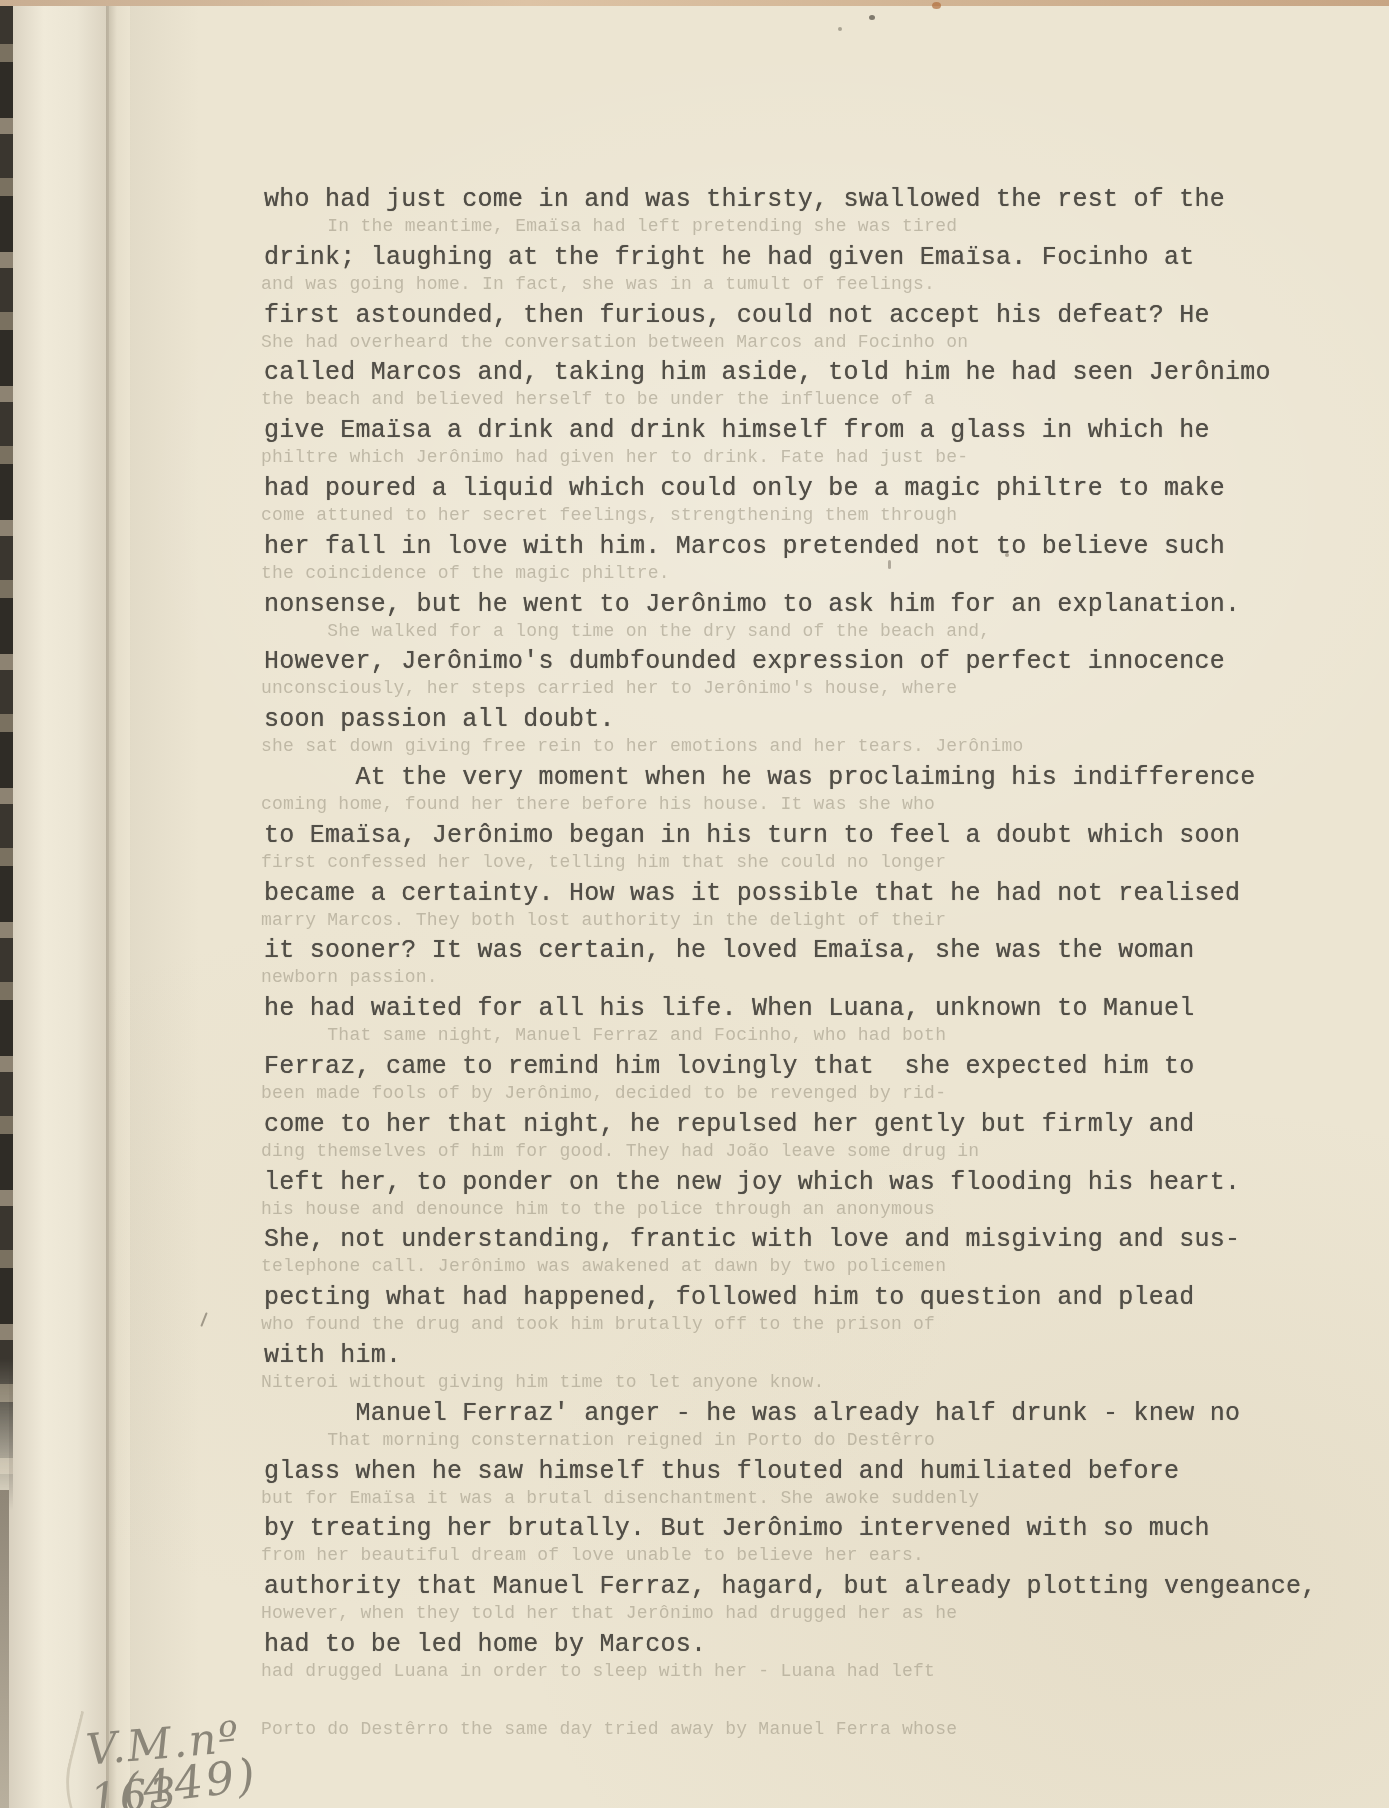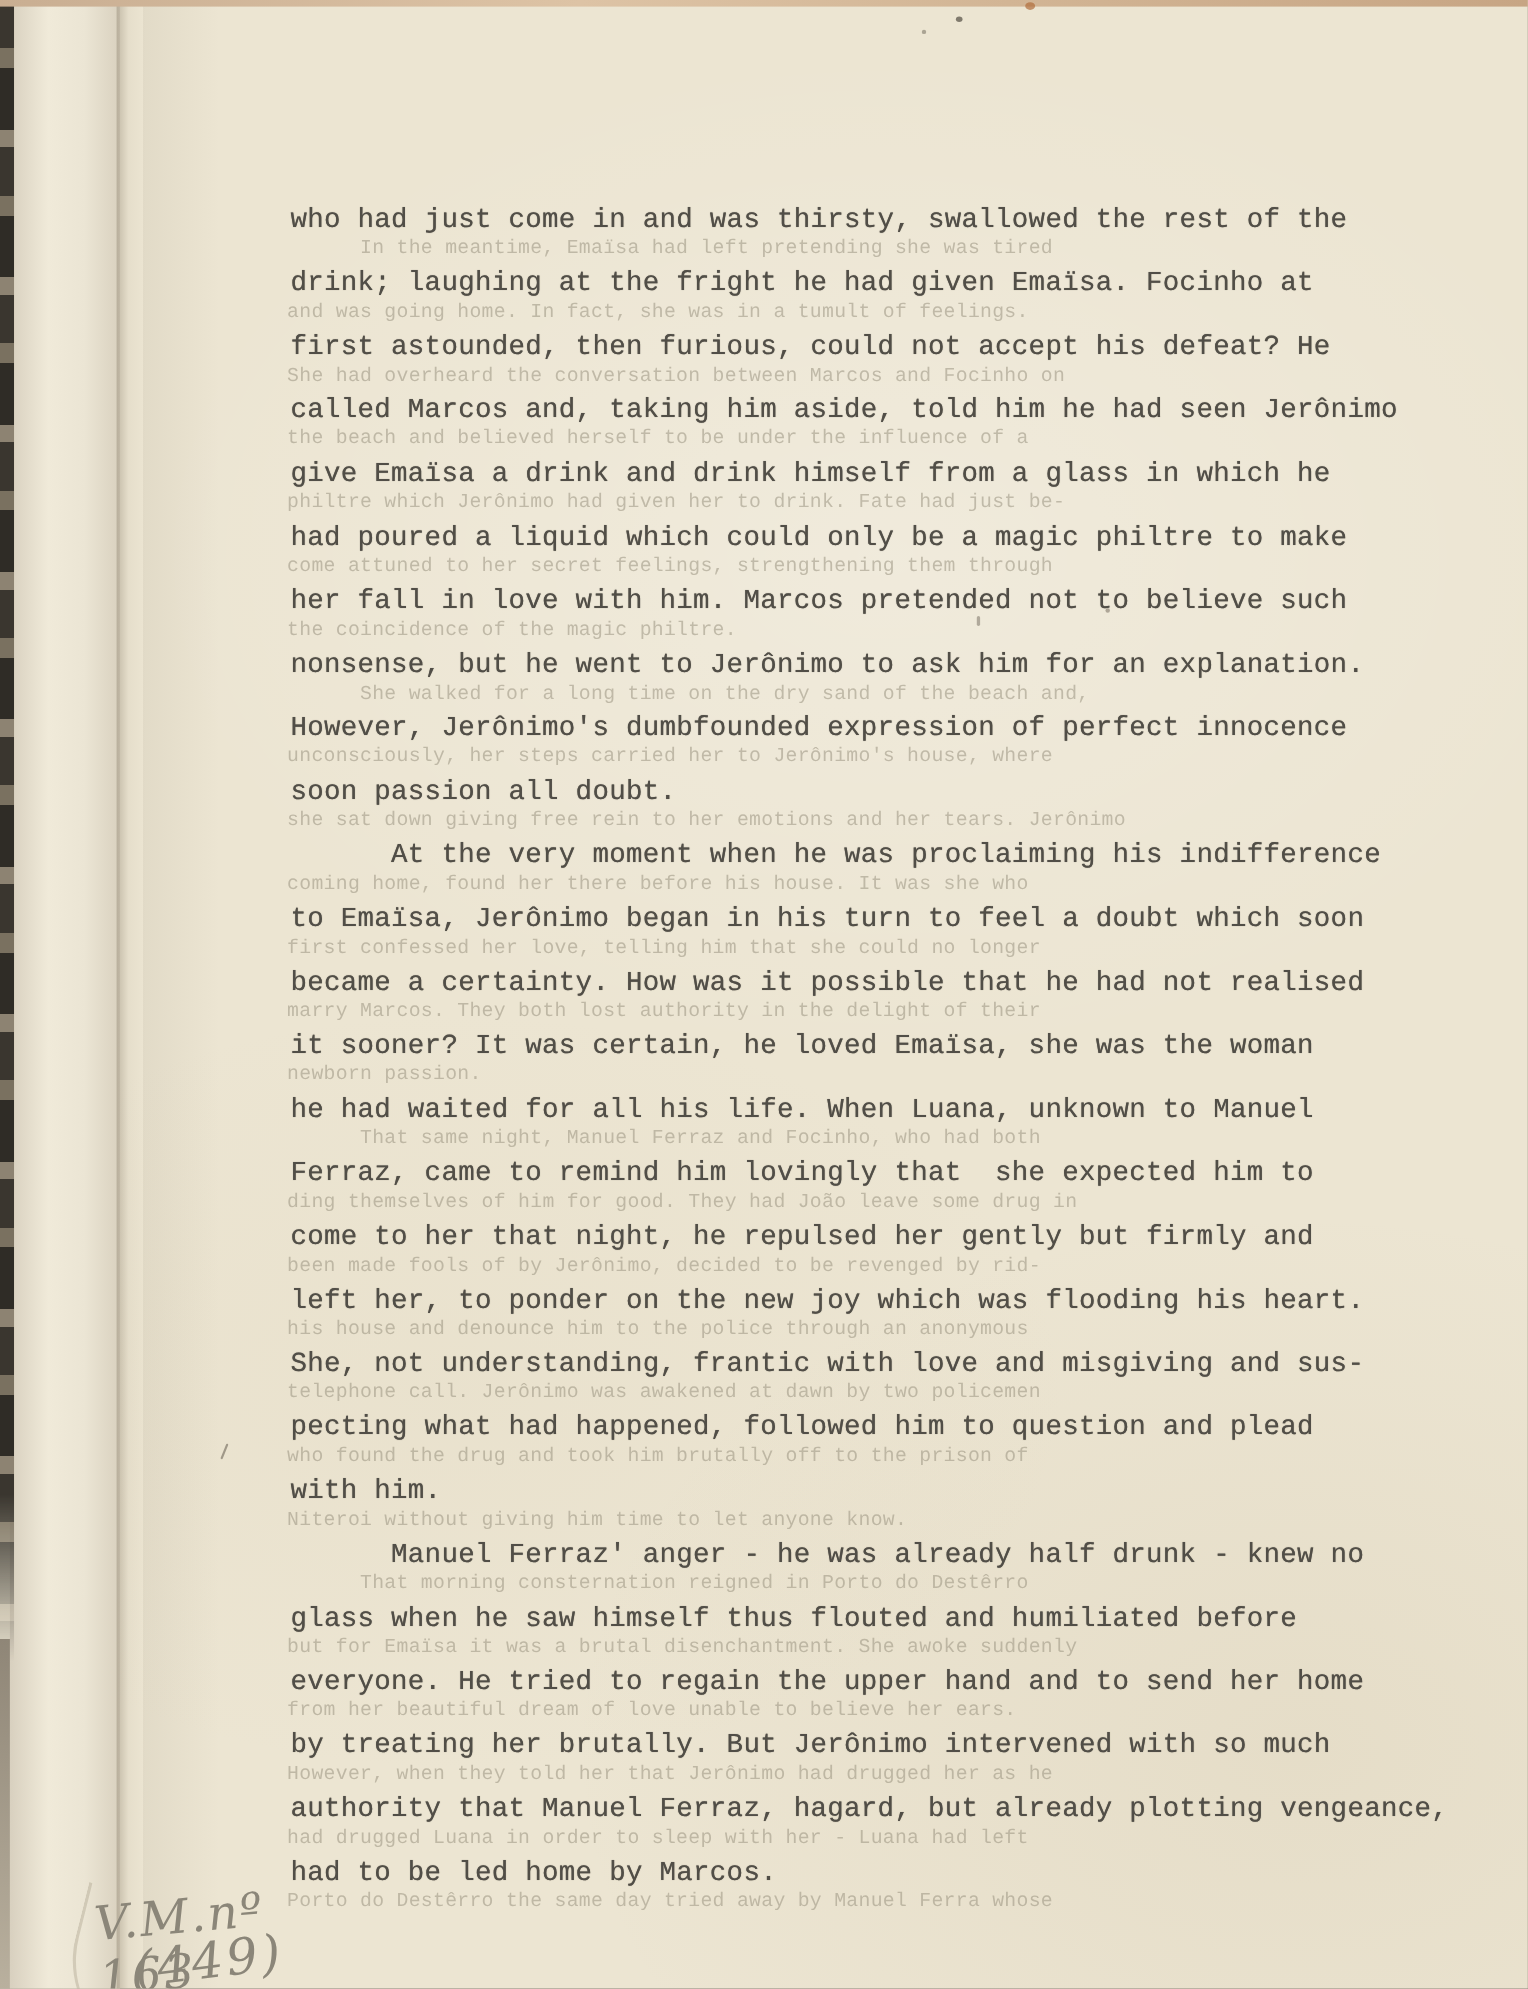--- a/index.html
+++ b/index.html
@@ -86,22 +86,22 @@
       <div class="line">come attuned to her secret feelings, strengthening them through</div>
       <div class="line">the coincidence of the magic philtre.</div>
       <div class="line">      She walked for a long time on the dry sand of the beach and,</div>
       <div class="line">unconsciously, her steps carried her to Jerônimo's house, where</div>
       <div class="line">she sat down giving free rein to her emotions and her tears. Jerônimo</div>
       <div class="line">coming home, found her there before his house. It was she who</div>
       <div class="line">first confessed her love, telling him that she could no longer</div>
       <div class="line">marry Marcos. They both lost authority in the delight of their</div>
       <div class="line">newborn passion.</div>
       <div class="line">      That same night, Manuel Ferraz and Focinho, who had both</div>
+      <div class="line">been made fools of by Jerônimo, decided to be revenged by rid-</div>
       <div class="line">ding themselves of him for good. They had João leave some drug in</div>
-      <div class="line">been made fools of by Jerônimo, decided to be revenged by rid-</div>
       <div class="line">his house and denounce him to the police through an anonymous</div>
       <div class="line">telephone call. Jerônimo was awakened at dawn by two policemen</div>
       <div class="line">who found the drug and took him brutally off to the prison of</div>
       <div class="line">Niteroi without giving him time to let anyone know.</div>
       <div class="line">      That morning consternation reigned in Porto do Destêrro</div>
       <div class="line">but for Emaïsa it was a brutal disenchantment. She awoke suddenly</div>
       <div class="line">from her beautiful dream of love unable to believe her ears.</div>
       <div class="line">However, when they told her that Jerônimo had drugged her as he</div>
       <div class="line">had drugged Luana in order to sleep with her - Luana had left</div>
       <div class="line">Porto do Destêrro the same day tried away by Manuel Ferra whose</div>
@@ -124,21 +124,20 @@
       <div class="line">it sooner? It was certain, he loved Emaïsa, she was the woman</div>
       <div class="line">he had waited for all his life. When Luana, unknown to Manuel</div>
       <div class="line">Ferraz, came to remind him lovingly that  she expected him to</div>
       <div class="line">come to her that night, he repulsed her gently but firmly and</div>
       <div class="line">left her, to ponder on the new joy which was flooding his heart.</div>
       <div class="line">She, not understanding, frantic with love and misgiving and sus-</div>
       <div class="line">pecting what had happened, followed him to question and plead</div>
       <div class="line">with him.</div>
       <div class="line">      Manuel Ferraz' anger - he was already half drunk - knew no</div>
       <div class="line">glass when he saw himself thus flouted and humiliated before</div>
-      <div class="line">everyone. He tried to regain the upper hand and to send her home</div>
       <div class="line">by treating her brutally. But Jerônimo intervened with so much</div>
       <div class="line">authority that Manuel Ferraz, hagard, but already plotting vengeance,</div>
       <div class="line">had to be led home by Marcos.</div>
     </div>
 
   <div class="annotation">
     <span class="a-line1">V.M.nº 163</span>
     <span class="a-line2">(449)</span>
   </div>
 

